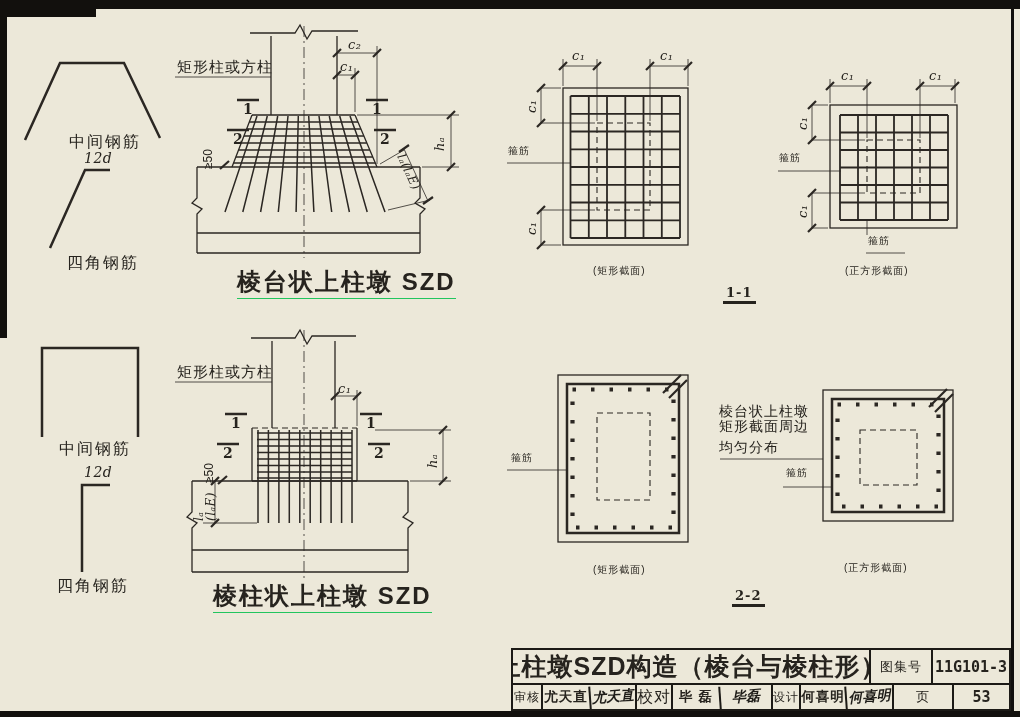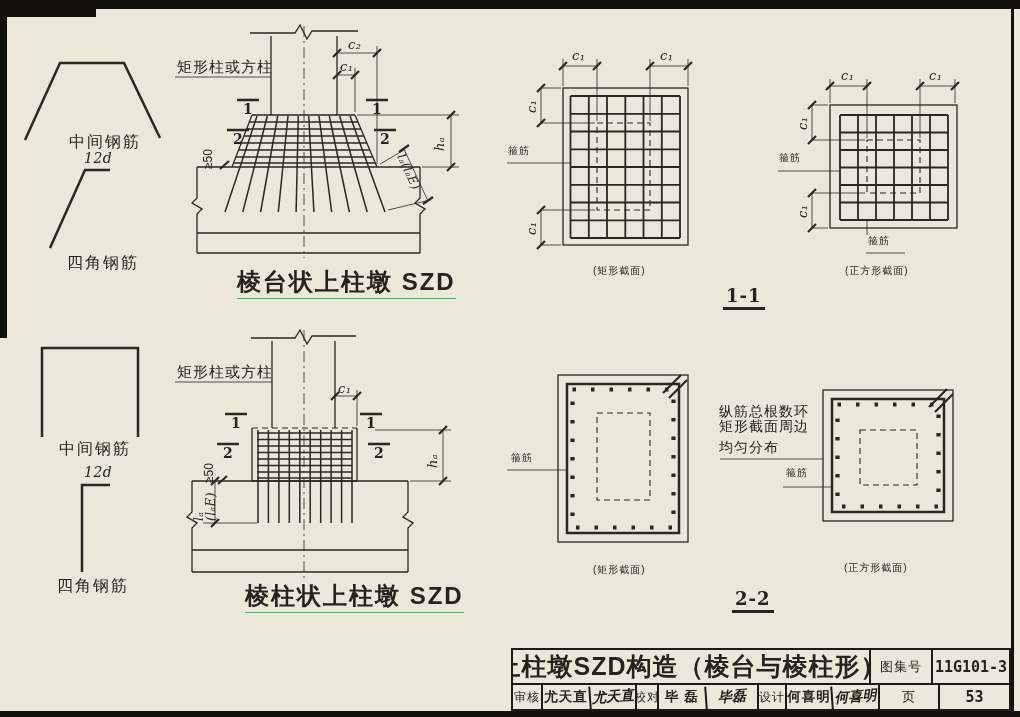--- a/index.html
+++ b/index.html
@@ -6,21 +6,21 @@
   .page{position:relative;width:1020px;height:717px;background:#ece8d9;overflow:hidden;
         font-family:"Liberation Sans",sans-serif;color:#26231e;}
   .band{position:absolute;background:#12100d;}
   .lbl{position:absolute;white-space:nowrap;color:#26231e;line-height:1.1;}
   .cjk{font-size:16px;letter-spacing:2px;}
   .dim{font-family:"DejaVu Serif",serif;font-style:italic;font-size:13px;letter-spacing:0.5px;}
   .rot{transform:rotate(-90deg);transform-origin:left top;}
   .secnum{font-size:14px;font-weight:bold;font-family:"DejaVu Serif",serif;}
   .fig-title{font-size:24px;font-weight:bold;letter-spacing:2px;border-bottom:1px solid #22c55e;padding-bottom:3px;}
   .caption{font-size:10px;letter-spacing:1px;}
-  .cut-label{font-size:18px;font-weight:bold;font-family:"DejaVu Serif",serif;border-bottom:3px solid #26231e;padding:0 3px 1px 3px;letter-spacing:1px;}
+  .cut-label{font-size:13px;font-weight:bold;font-family:"DejaVu Serif",serif;border-bottom:3px solid #26231e;padding:0 3px 1px 3px;letter-spacing:1px;}
   .note{font-size:14px;letter-spacing:1px;}
   svg{position:absolute;left:0;top:0;}
   svg path, svg rect, svg line{stroke:#2b2723;fill:none;}
   .s1{stroke-width:1.3px;}
   .s2{stroke-width:2.5px;}
   .thin{stroke-width:0.8px;}
   .grid{stroke-width:1.8px;}
   .mesh{stroke-width:1.5px;}
   .dash{stroke-width:1.1px;stroke-dasharray:6 4;}
   .cl{stroke-width:0.8px;stroke-dasharray:11 4 2 4;}
@@ -188,57 +188,57 @@
   <div class="lbl rot" style="left:203px;top:483px;font-size:12px;">≥50</div>
   <div class="lbl dim rot" style="left:193px;top:521px;font-size:12px;line-height:1.0;">
     <div>lₐ</div>
     <div>(lₐE)</div>
   </div>
   <div class="lbl dim rot" style="left:426px;top:468px;">hₐ</div>
   <div class="lbl secnum" style="left:231px;top:416px;">1</div>
   <div class="lbl secnum" style="left:223px;top:446px;">2</div>
   <div class="lbl secnum" style="left:366px;top:416px;">1</div>
   <div class="lbl secnum" style="left:374px;top:446px;">2</div>
-  <div class="lbl fig-title" style="left:245px;top:583px;">棱柱状上柱墩 SZD</div>
+  <div class="lbl fig-title" style="left:213px;top:583px;">棱柱状上柱墩 SZD</div>
 
   <div class="lbl dim" style="left:572px;top:49px;">c₁</div>
   <div class="lbl dim" style="left:660px;top:49px;">c₁</div>
   <div class="lbl dim rot" style="left:525px;top:113px;">c₁</div>
   <div class="lbl dim rot" style="left:525px;top:235px;">c₁</div>
   <div class="lbl caption" style="left:508px;top:145px;">箍筋</div>
   <div class="lbl caption" style="left:593px;top:265px;">(矩形截面)</div>
   <div class="lbl dim" style="left:841px;top:69px;">c₁</div>
   <div class="lbl dim" style="left:929px;top:69px;">c₁</div>
   <div class="lbl dim rot" style="left:796px;top:130px;">c₁</div>
   <div class="lbl dim rot" style="left:796px;top:218px;">c₁</div>
   <div class="lbl caption" style="left:779px;top:152px;">箍筋</div>
   <div class="lbl caption" style="left:868px;top:235px;">箍筋</div>
   <div class="lbl caption" style="left:845px;top:265px;">(正方形截面)</div>
   <div class="lbl cut-label" style="left:723px;top:286px;">1-1</div>
 
   <div class="lbl caption" style="left:511px;top:452px;">箍筋</div>
   <div class="lbl caption" style="left:593px;top:564px;">(矩形截面)</div>
-  <div class="lbl note" style="left:719px;top:404px;">纵筋总根数环</div>
+  <div class="lbl note" style="left:719px;top:404px;">棱台状上柱墩</div>
   <div class="lbl note" style="left:719px;top:419px;">矩形截面周边</div>
   <div class="lbl note" style="left:719px;top:440px;">均匀分布</div>
   <div class="lbl caption" style="left:786px;top:467px;">箍筋</div>
   <div class="lbl caption" style="left:844px;top:562px;">(正方形截面)</div>
   <div class="lbl cut-label" style="left:732px;top:589px;">2-2</div>
 
   <div class="tblock">
     <div class="trow trow1">
       <div class="tcell main-title">上柱墩SZD构造（棱台与棱柱形）</div>
       <div class="tcell small-lbl bl" style="width:62px;">图集号</div>
       <div class="tcell bl" style="width:78px;font-size:15px;font-weight:bold;font-family:'DejaVu Sans Mono',monospace;">11G101-3</div>
     </div>
     <div class="trow trow2">
       <div class="tcell small-lbl" style="width:28px;font-size:12px;">审核</div>
       <div class="tcell name bl" style="width:48px;">尤天直</div>
       <div class="tcell sig bl" style="width:46px;">尤天直</div>
-      <div class="tcell small-lbl bl" style="width:22px;font-size:12px;">校对</div>
+      <div class="tcell small-lbl bl" style="width:36px;font-size:16px;">校对</div>
       <div class="tcell name bl" style="width:48px;">毕 磊</div>
       <div class="tcell sig bl" style="width:52px;">毕磊</div>
       <div class="tcell small-lbl bl" style="width:28px;font-size:12px;">设计</div>
       <div class="tcell name bl" style="width:46px;">何喜明</div>
       <div class="tcell sig bl" style="width:47px;">何喜明</div>
       <div class="tcell small-lbl bl" style="width:60px;">页</div>
       <div class="tcell bl" style="flex:1;font-size:15px;font-weight:bold;font-family:'DejaVu Sans Mono',monospace;">53</div>
     </div>
   </div>
 

